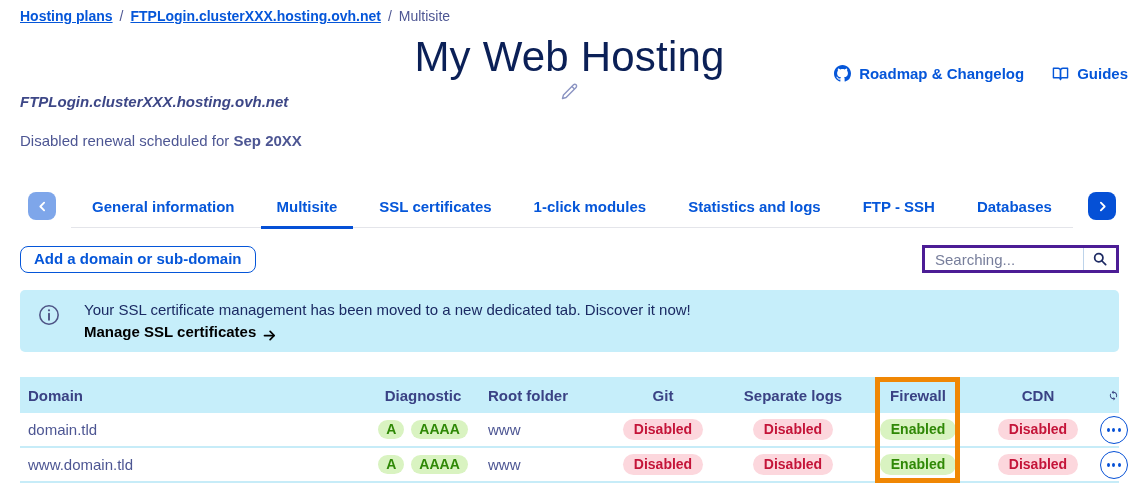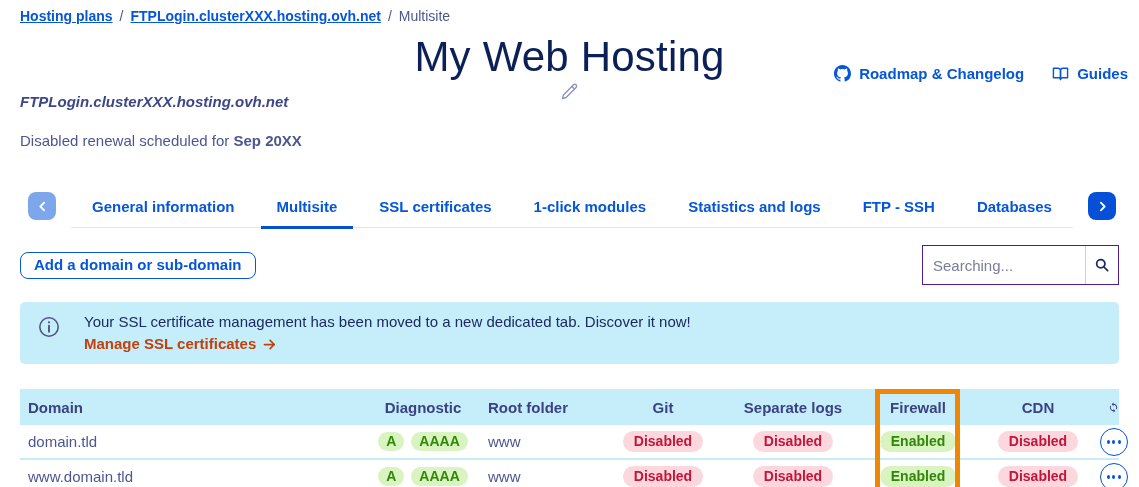--- a/index.html
+++ b/index.html
@@ -46,35 +46,35 @@
   .tabs { flex:1; display:flex; justify-content:space-around; align-items:flex-end;
     border-bottom:1px solid #e4e5ea; margin:0 15px; height:36px; }
   .tab { font-size:15px; font-weight:700; color:#0556d9; padding:6px 16px 11px;
     border-bottom:3px solid transparent; margin-bottom:-2px; cursor:pointer; white-space:nowrap; }
   .tab.active { border-bottom-color:#0550d6; }
 
   
   .toolbar { margin-top:17px; display:flex; justify-content:space-between; align-items:center; }
   .add-btn { background:#fff; border:1.5px solid #0556d9; border-radius:8px; color:#0556d9;
     font-weight:700; font-size:15px; padding:3px 13px 5px; cursor:pointer; font-family:inherit; }
-  .search { display:flex; align-items:stretch; width:197px; height:40px;
-    border:1px solid #4c1d95; background:#fff; }
+  .search { display:flex; align-items:stretch; width:197px; height:28px;
+    border:3px solid #4c1d95; background:#fff; }
   .search input { border:none; outline:none; flex:1; min-width:0; padding:0 10px;
     font-size:15px; color:#4d5693; font-family:inherit; background:transparent; }
   .search input::placeholder { color:#777e9b; }
   .search-btn { width:33px; border:none; border-left:1px solid #bdd3ea; background:#fff;
     display:flex; align-items:center; justify-content:center; color:#1d2a63; cursor:pointer; }
   .search-btn svg { width:16px; height:16px; }
 
   
   .banner { margin-top:17px; background:#c6eefa; border-radius:5px;
     padding:9px 18px 11px; display:flex; gap:24px; height:62px; }
   .banner-icon { color:#4e5486; width:22px; height:22px; flex:none; margin-top:5px; }
   .banner-body { font-size:15px; color:#1b2a63; line-height:22px; }
-  .banner-link { display:inline-flex; align-items:center; gap:6px; color:#c2410c;
+  .banner-link { display:inline-flex; align-items:flex-end; gap:6px; color:#000000;
     font-weight:700; cursor:pointer; }
   .banner-link svg { width:15px; height:15px; }
 
   
   .table { margin-top:25px; position:relative; }
   .tgrid { display:grid; grid-template-columns:348px 110px 130px 110px 150px 100px 140px minmax(0,1fr);
     align-items:center; }
   .thead { background:#c6eefa; height:36px; }
   .th { font-size:15px; font-weight:700; color:#3a4284; }
   .trow { height:35px; border-bottom:2px solid #c7ecf8; background:#fff; }

